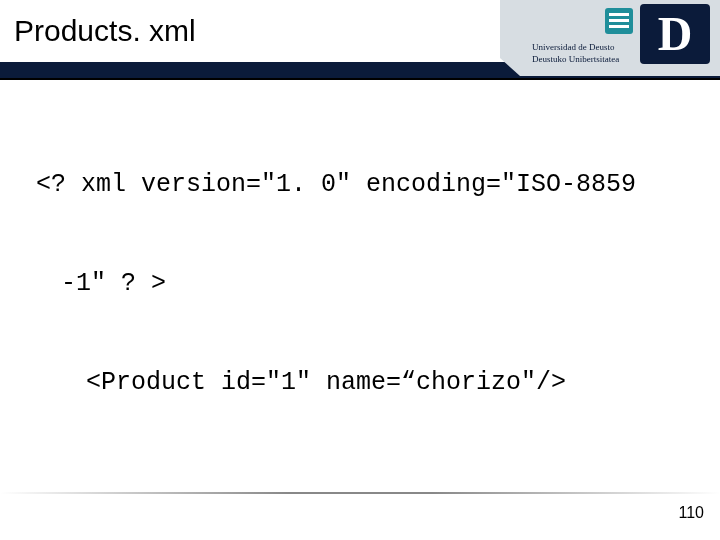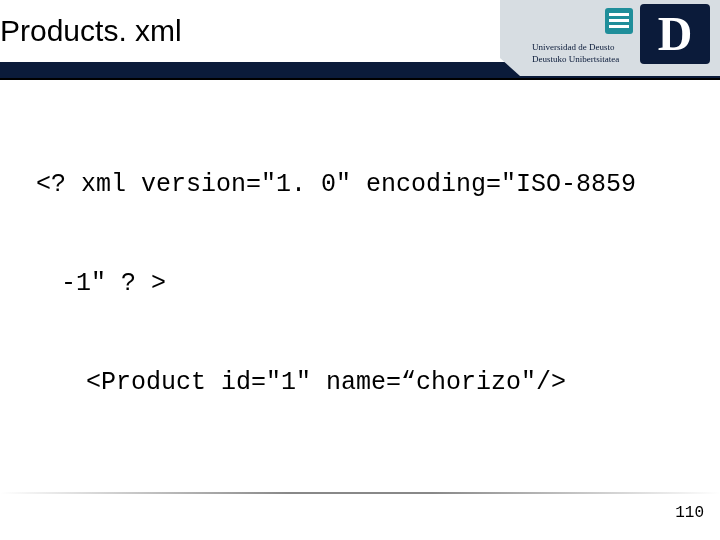--- a/index.html
+++ b/index.html
@@ -31,20 +31,21 @@
     top: 0;
     right: 0;
     height: 62px;
     background: #ffffff;
     display: flex;
     align-items: center;
   }
   .title-strip .title {
     font-size: 30px;
     color: #000;
+    padding-left: 14px;
     font-weight: 400;
   }
   .navy-band {
     position: absolute;
     left: 0;
     right: 0;
     top: 62px;
     height: 16px;
     background: #0b1b3a;
   }
@@ -81,21 +82,20 @@
     padding-left: 2.0em;
   }
 
   
   .footer {
     position: absolute;
     left: 0;
     right: 0;
     bottom: 18px;
     height: 28px;
-    font-family: Liberation Mono, monospace;
   }
   .footer-line {
     position: absolute;
     left: 0;
     right: 0;
     bottom: 28px;
     height: 2px;
     background: linear-gradient(to right, rgba(0,0,0,0), #888 40%, #888 60%, rgba(0,0,0,0));
   }
   .page-number {

